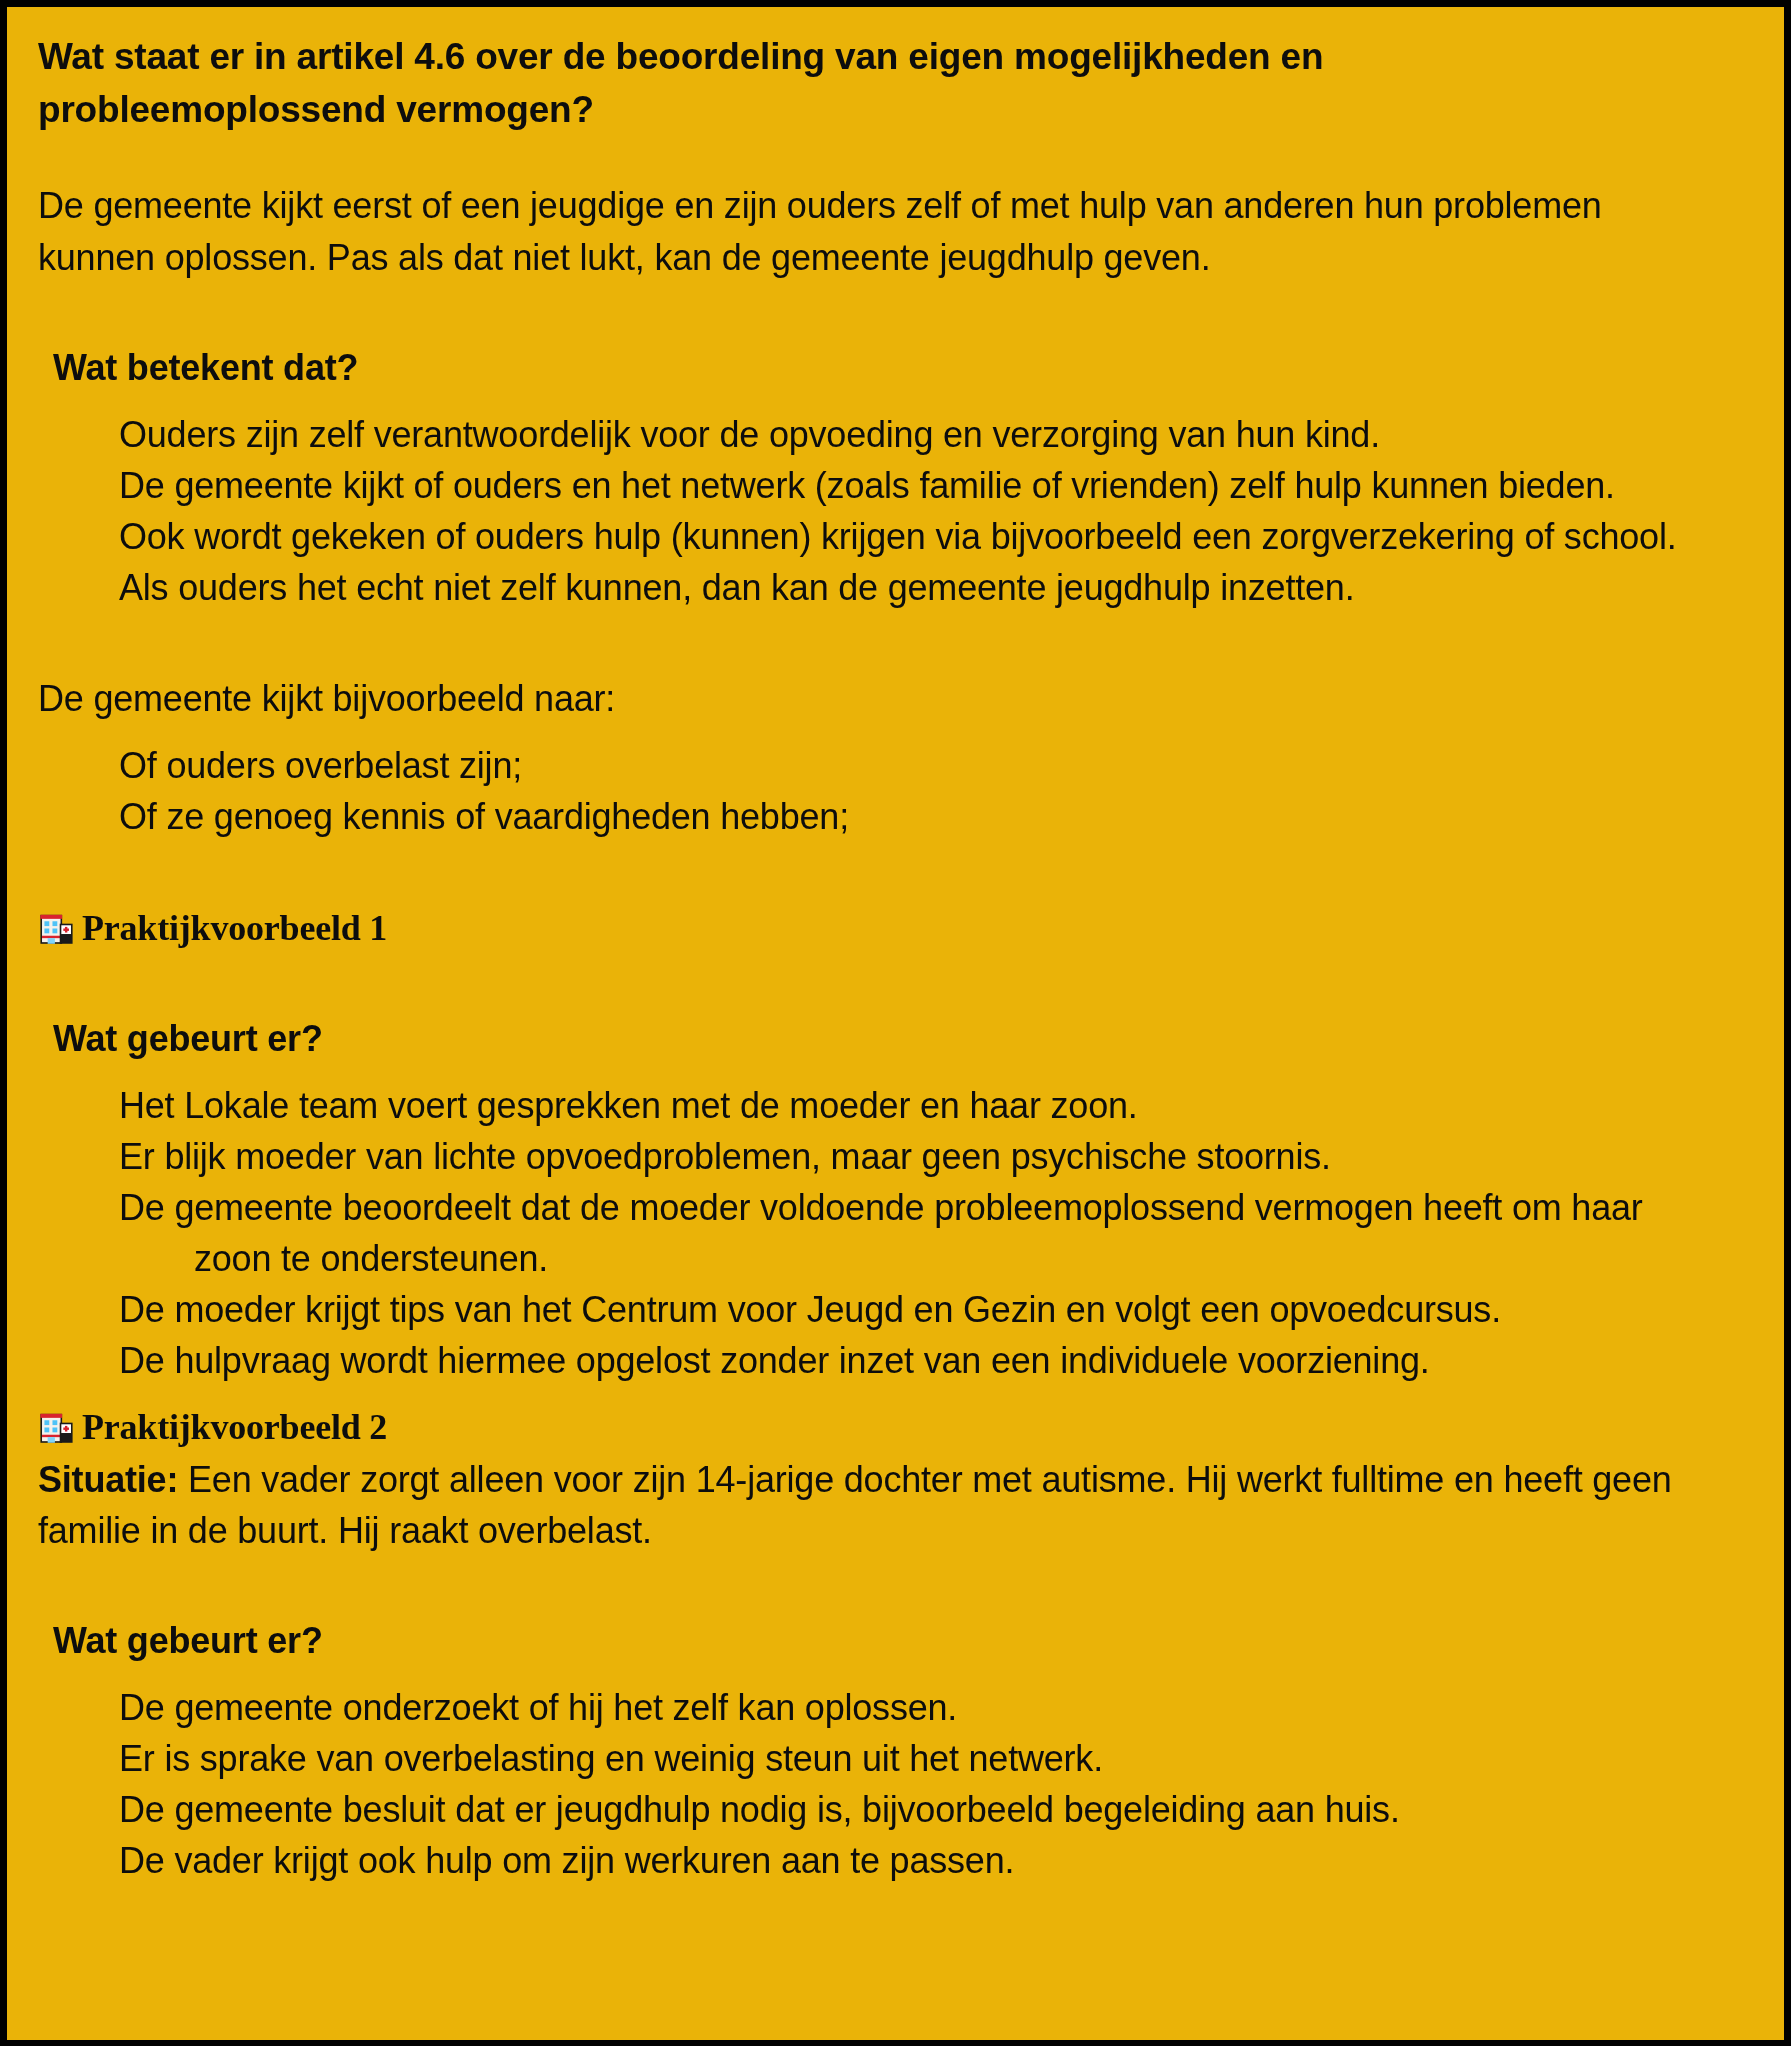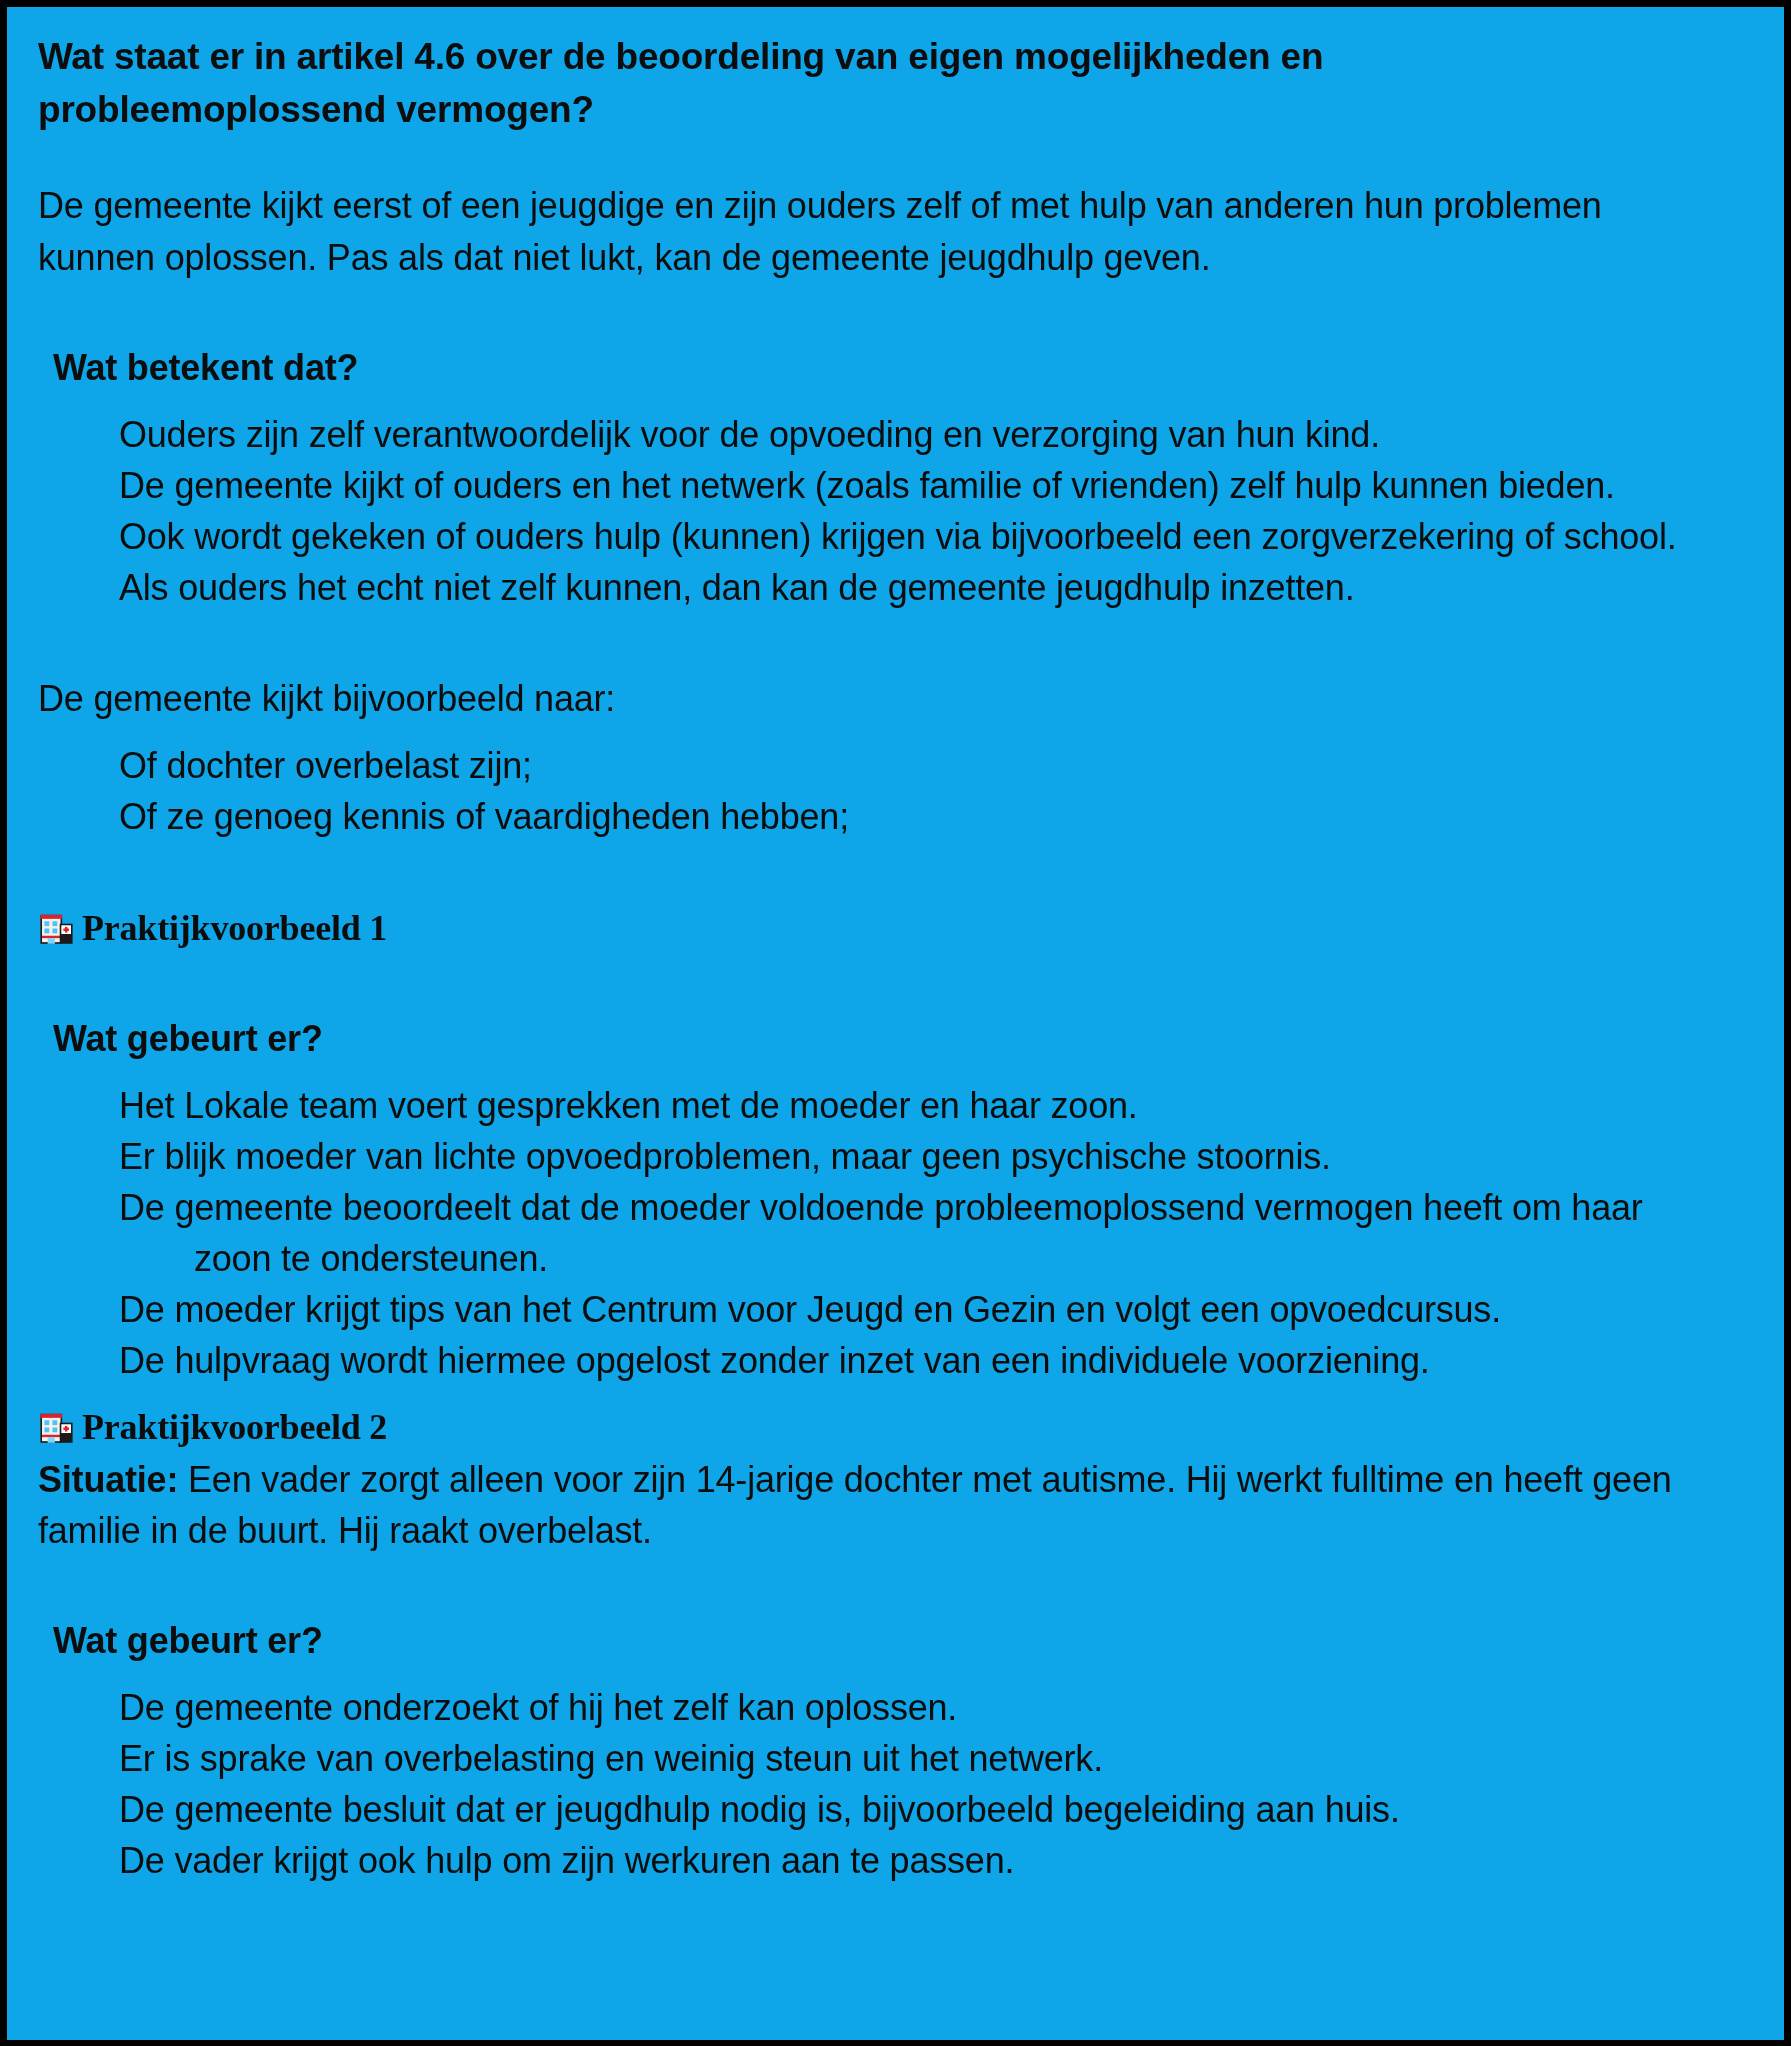--- a/index.html
+++ b/index.html
@@ -10,21 +10,21 @@
   body {
     width: 1791px;
     height: 2047px;
     font-family: "Liberation Sans", "DejaVu Sans", sans-serif;
   }
 
   #panel {
     box-sizing: border-box;
     width: 1791px;
     height: 2047px;
-    background: #0ea5e9;
+    background: #eab308;
     border: 7.3px solid #000000;
     padding: 24.4px 31px 0 31px;
     overflow: hidden;
   }
 
   .doc {
     font-size: 36px;
     line-height: 1.42;
     color: #0d0d0d;
     font-stretch: condensed;
@@ -114,21 +114,21 @@
       <li>Ouders zijn zelf verantwoordelijk voor de opvoeding en verzorging van hun kind.</li>
       <li>De gemeente kijkt of ouders en het netwerk (zoals familie of vrienden) zelf hulp kunnen bieden.</li>
       <li>Ook wordt gekeken of ouders hulp (kunnen) krijgen via bijvoorbeeld een zorgverzekering of school.</li>
       <li>Als ouders het echt niet zelf kunnen, dan kan de gemeente jeugdhulp inzetten.</li>
     </ul>
 
     <div class="spacer"></div>
 
     <p class="para">De gemeente kijkt bijvoorbeeld naar:</p>
     <ul class="bullets">
-      <li>Of dochter overbelast zijn;</li>
+      <li>Of ouders overbelast zijn;</li>
       <li>Of ze genoeg kennis of vaardigheden hebben;</li>
     </ul>
 
     <div class="spacer"></div>
 
     <div class="ex-head">
       <span class="hospital-icon">
         <svg width="37" height="37" viewBox="0 0 46 46" aria-hidden="true">
           <rect x="3" y="6" width="27" height="36" fill="#1a1a1a"></rect>
           <rect x="5" y="8" width="23" height="32" fill="#f5f2ec"></rect>

